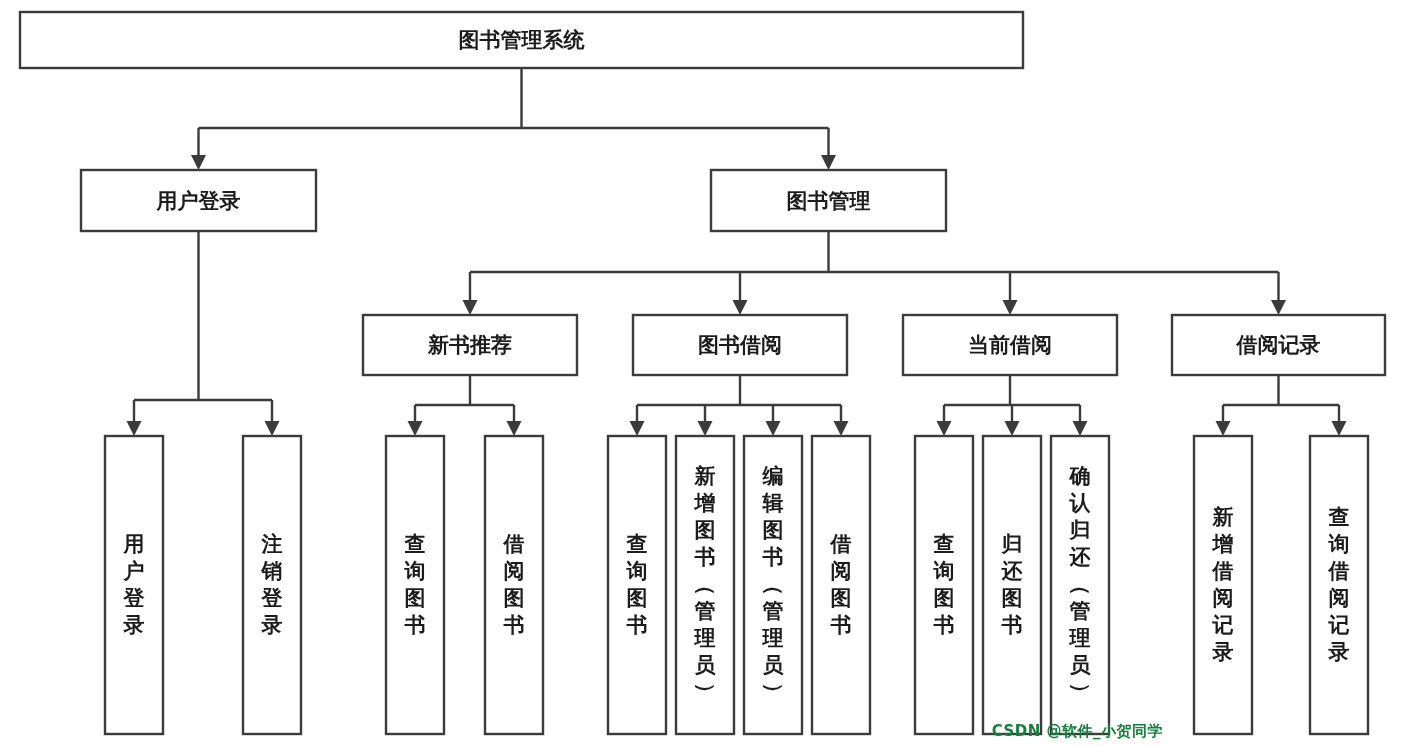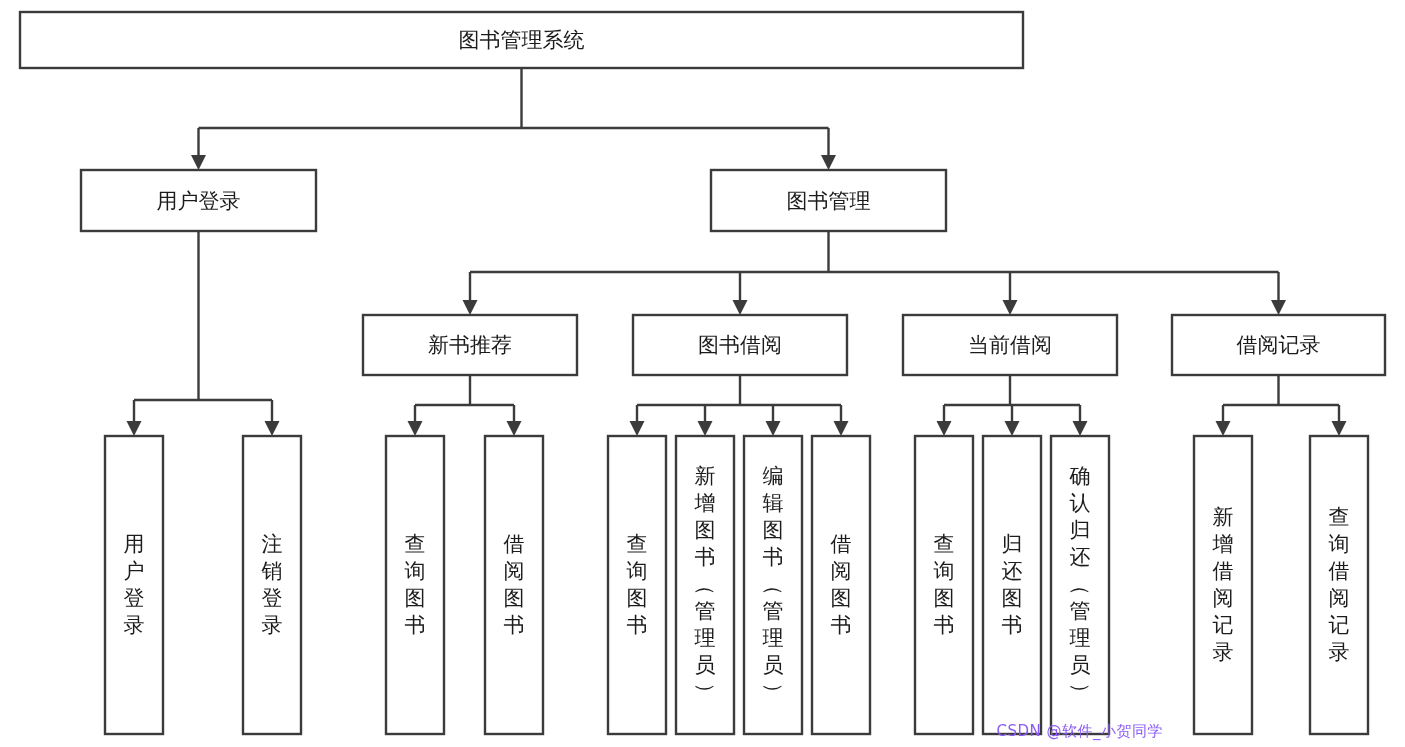--- a/index.html
+++ b/index.html
@@ -12,20 +12,21 @@
     width: 1405px;
     height: 747px;
     overflow: hidden;
     font-family: "DejaVu Sans", "Liberation Sans", sans-serif;
   }
   #diagram-root {
     position: relative;
     width: 1173px;
     height: 747px;
     background: #ffffff;
+    font-weight: bold;
   }
   svg#flow-svg {
     position: absolute;
     left: 0;
     top: 0;
     width: 1405px;
     height: 747px;
     display: block;
   }
   .node-rect {
@@ -56,21 +57,21 @@
     fill: #1c1c1c;
     text-anchor: middle;
     dominant-baseline: middle;
   }
   .watermark-text {
     position: absolute;
     right: 10px;
     bottom: 6px;
     font-family: "DejaVu Sans", "Liberation Sans", sans-serif;
     font-size: 15px;
-    color: #8b5cf6;
+    color: #15803d;
     white-space: nowrap;
     letter-spacing: 0.5px;
   }
 </style>
 </head>
 <body>
 
 <div id="diagram-root">
   <svg id="flow-svg" viewBox="0 0 1405 747" xmlns="http://www.w3.org/2000/svg">
     <g id="edge-layer">

